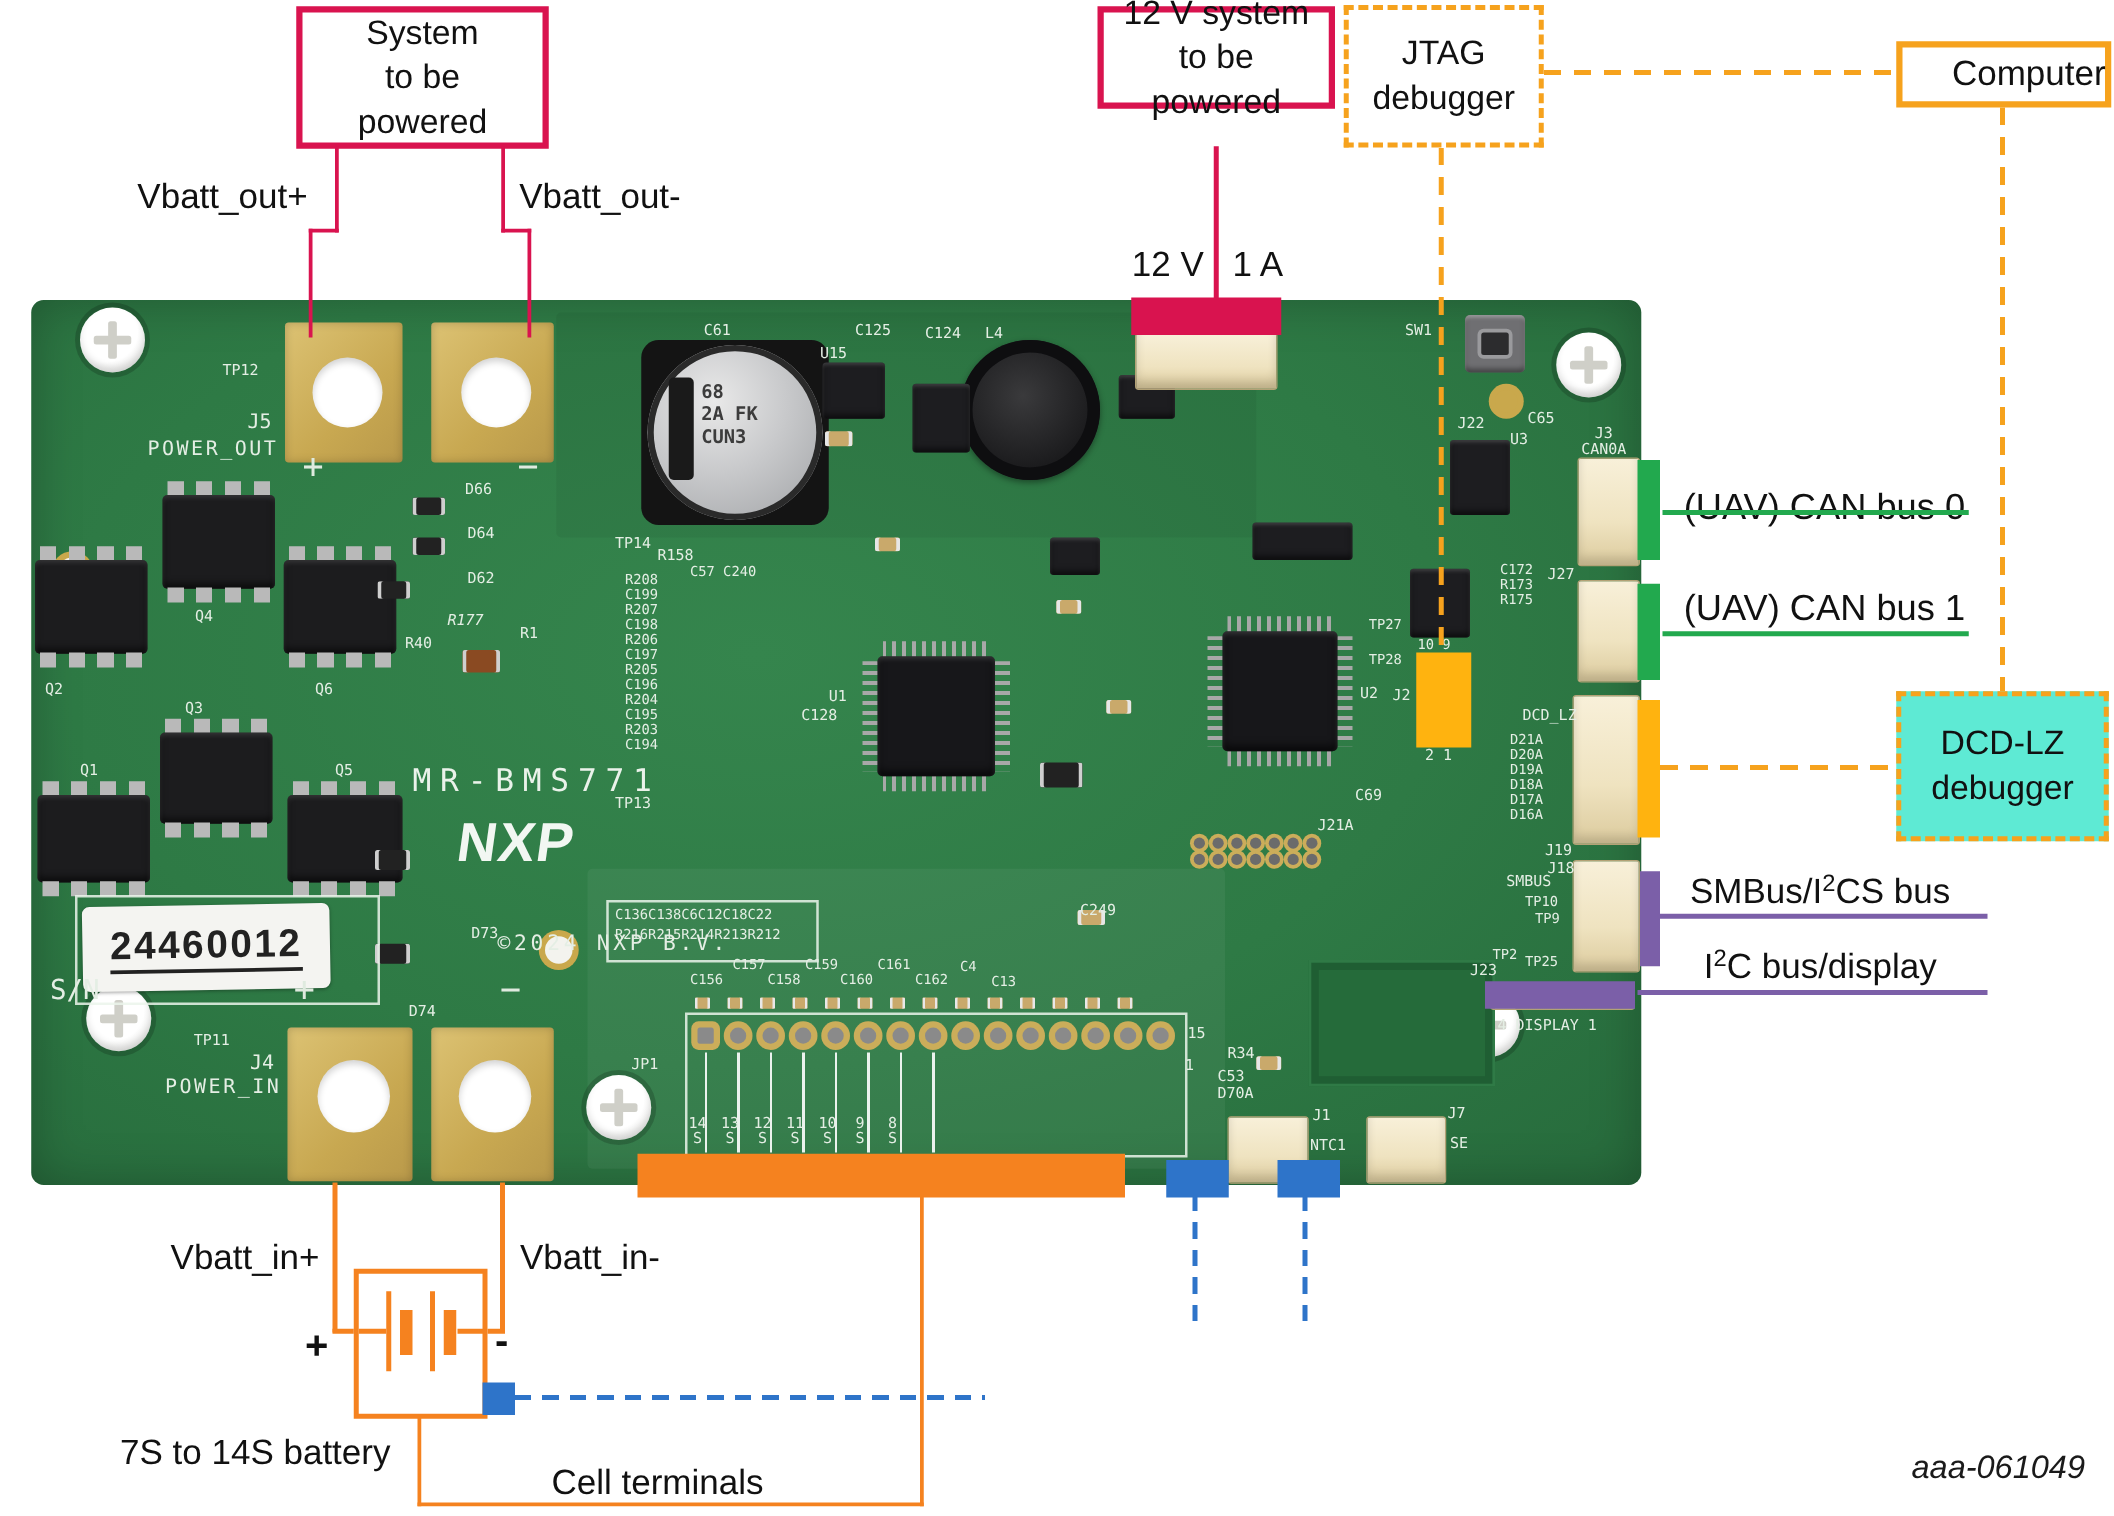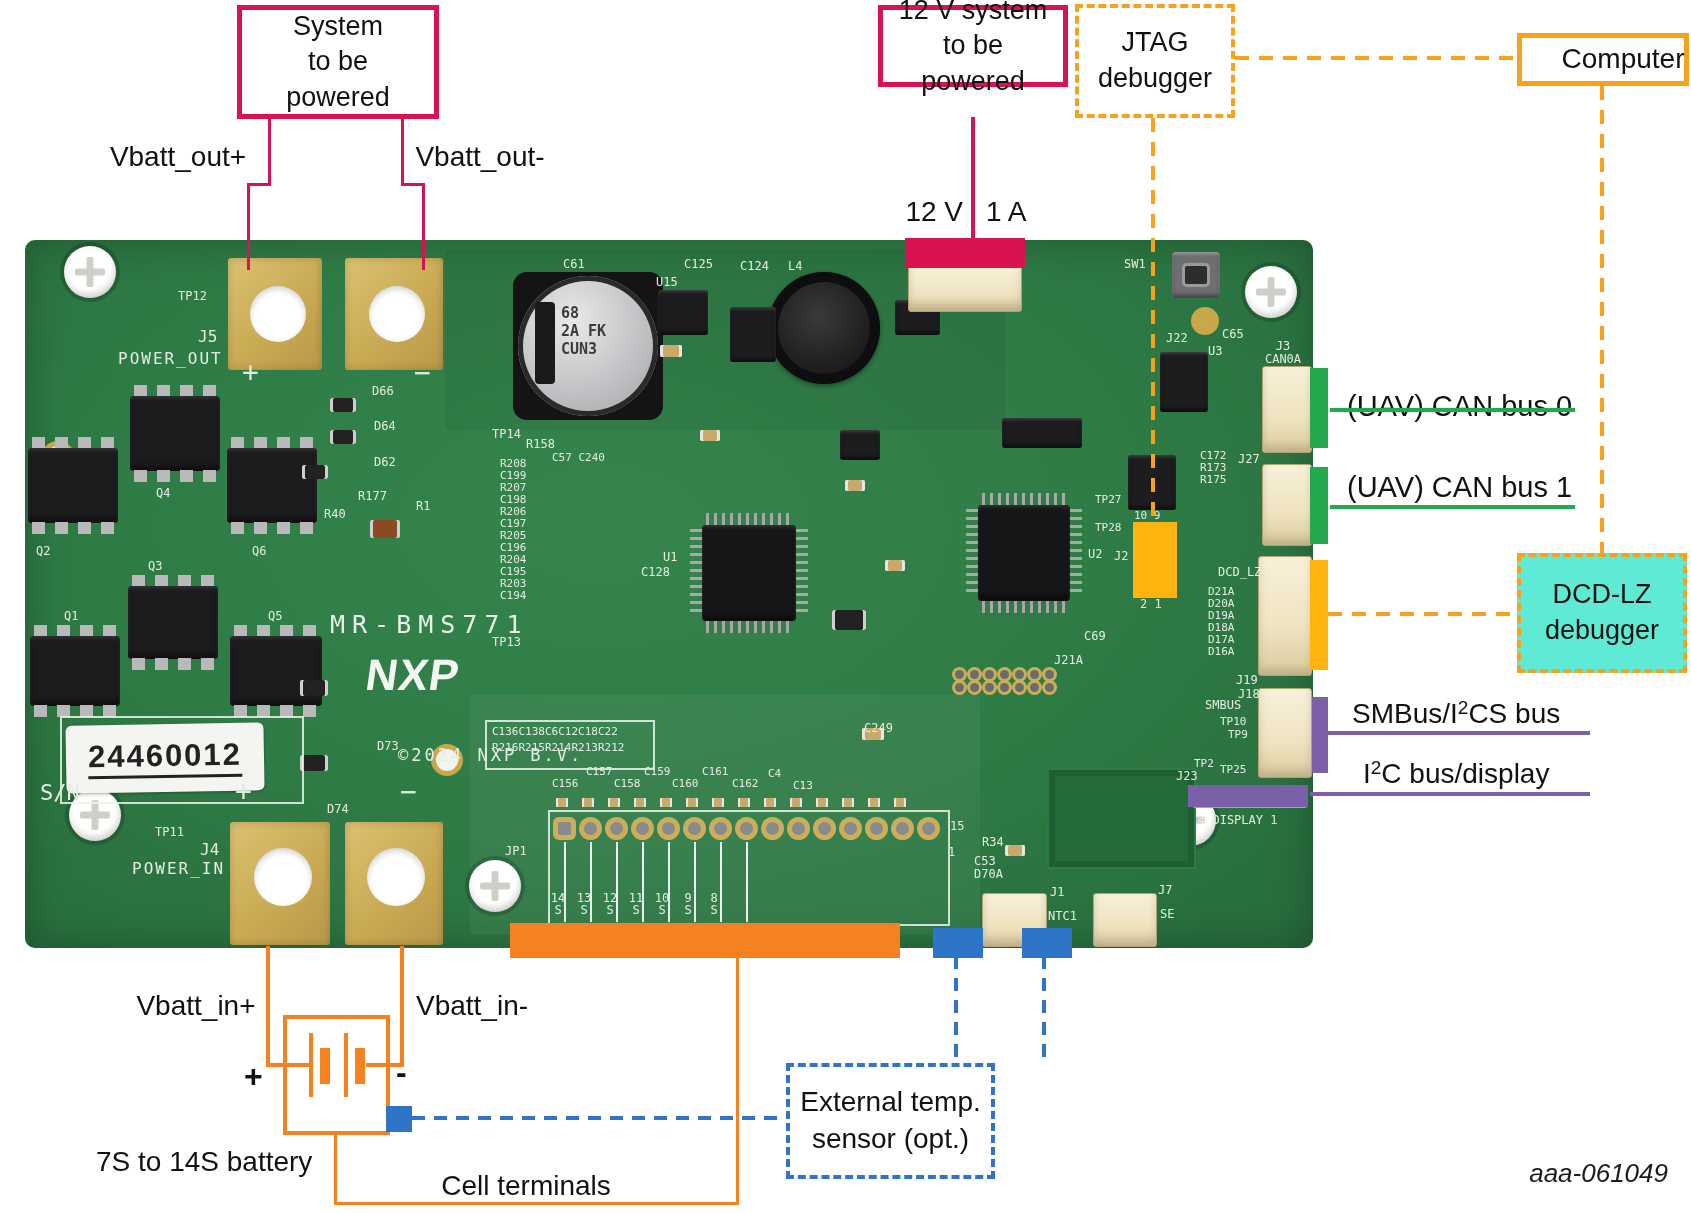--- a/index.html
+++ b/index.html
@@ -313,21 +313,21 @@
   <div class="sk sk28" style="left:414px;top:366px;">−</div>
   <div class="sk" style="left:156px;top:487px;">Q4</div>
   <div class="sk" style="left:36px;top:545px;">Q2</div>
   <div class="sk" style="left:252px;top:545px;">Q6</div>
   <div class="sk" style="left:148px;top:560px;">Q3</div>
   <div class="sk" style="left:64px;top:610px;">Q1</div>
   <div class="sk" style="left:268px;top:610px;">Q5</div>
   <div class="sk" style="left:372px;top:385px;">D66</div>
   <div class="sk" style="left:374px;top:420px;">D64</div>
   <div class="sk" style="left:374px;top:456px;">D62</div>
-  <div class="sk" style="left:358px;top:490px;">R177</div>
+  <div class="sk" style="left:358px;top:490px;font-style:italic;">R177</div>
   <div class="sk" style="left:324px;top:508px;">R40</div>
   <div class="sk" style="left:416px;top:500px;">R1</div>
   <div class="sk" style="left:492px;top:428px;">TP14</div>
   <div class="sk" style="left:492px;top:636px;">TP13</div>
   <div class="sk" style="left:377px;top:740px;">D73</div>
   <div class="sk" style="left:327px;top:803px;">D74</div>
   <div class="sk sk22" style="left:40px;top:786px;">S/N</div>
   <div class="sk" style="left:155px;top:826px;">TP11</div>
   <div class="sk sk16" style="left:200px;top:843px;">J4</div>
   <div class="sk sk16" style="left:132px;top:862px;letter-spacing:2px;">POWER_IN</div>
@@ -507,20 +507,16 @@
   <div class="lab" style="left:96px;top:1146px;">7S to 14S battery</div>
 
   <div class="ov" style="left:334px;top:1133px;width:3px;height:72px;"></div>
   <div class="ov" style="left:334px;top:1202px;width:405px;height:3px;"></div>
   <div class="ov" style="left:736px;top:957px;width:3px;height:248px;"></div>
   <div class="lab ctr" style="left:420px;top:1170px;width:212px;">Cell terminals</div>
 
   <div class="dashHb" style="left:412px;top:1116px;width:376px;"></div>
   <div class="dashVb" style="left:954px;top:956px;height:108px;"></div>
   <div class="dashVb" style="left:1042px;top:956px;height:108px;"></div>
-  <div class="anbox bdash pre" style="left:786px;top:1063px;width:209px;height:116px;font-size:28px;">
-    <span>External temp.
-sensor (opt.)</span>
-  </div>
 
   <div class="figcode" style="left:1478px;top:1158px;width:190px;text-align:right;">aaa-061049</div>
 
 </div>
 
 </body></html>

